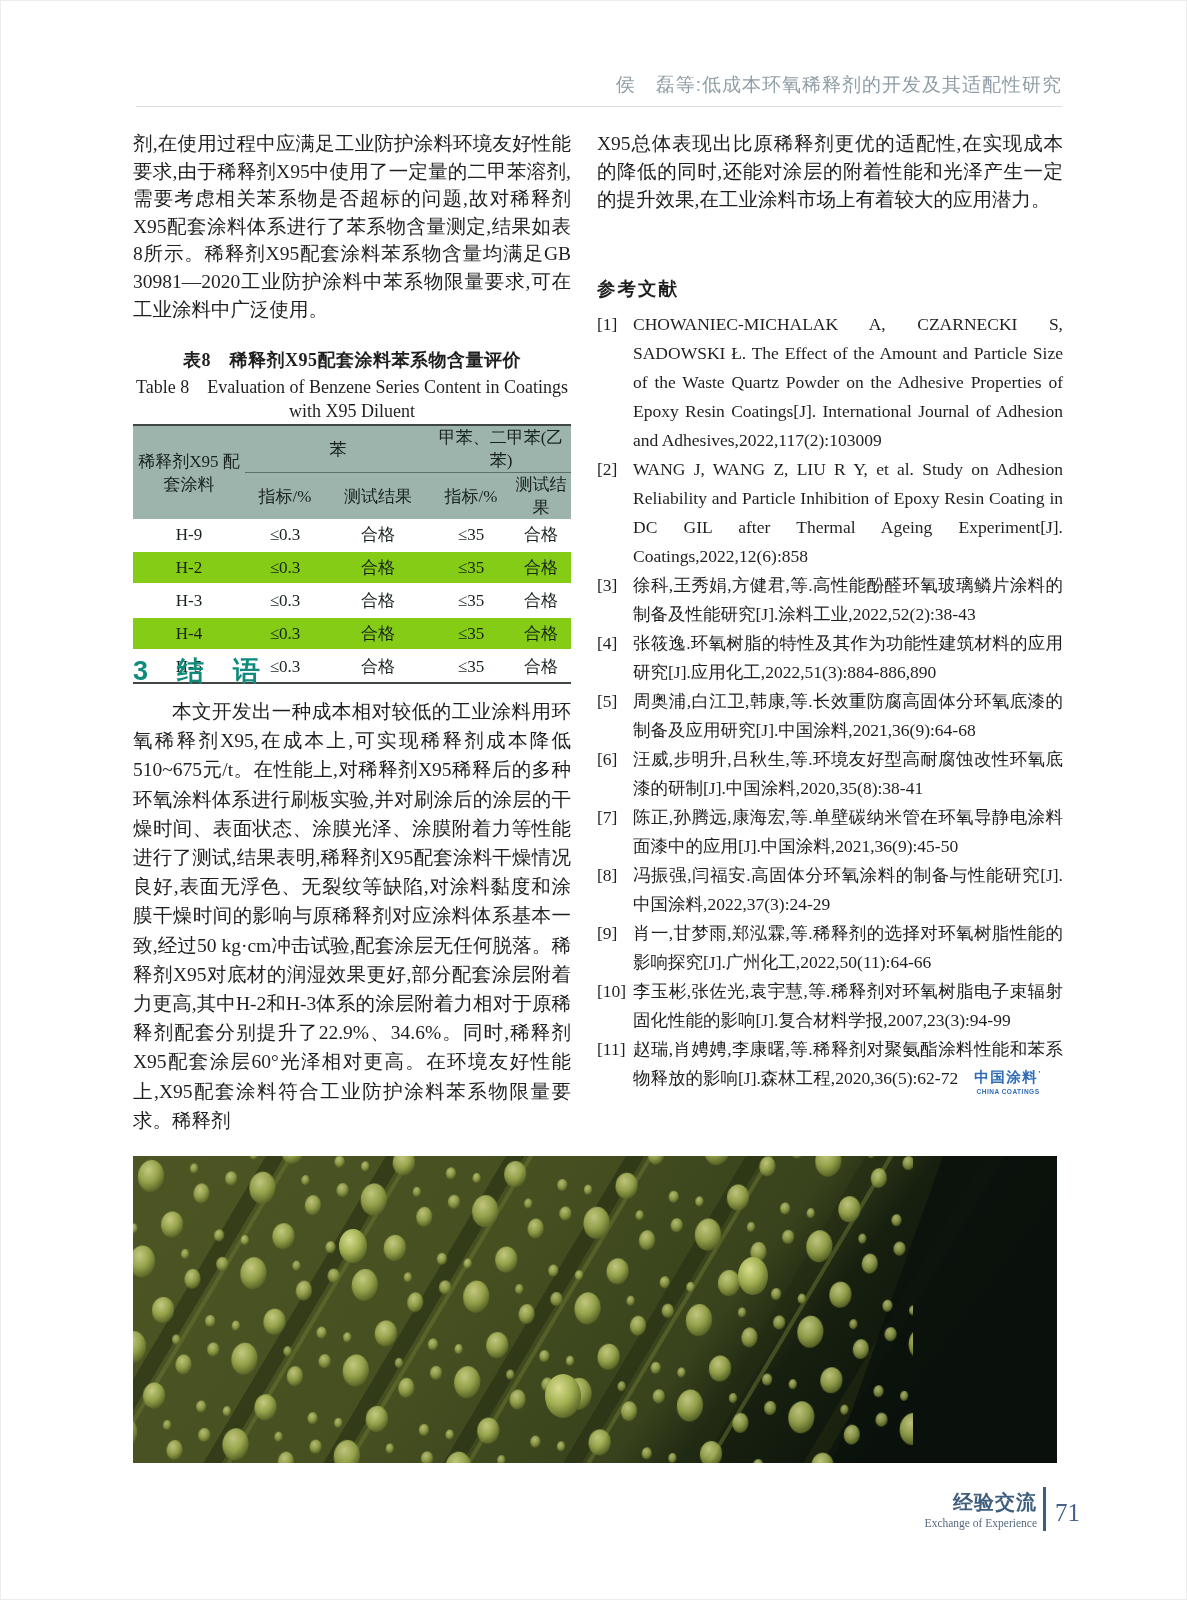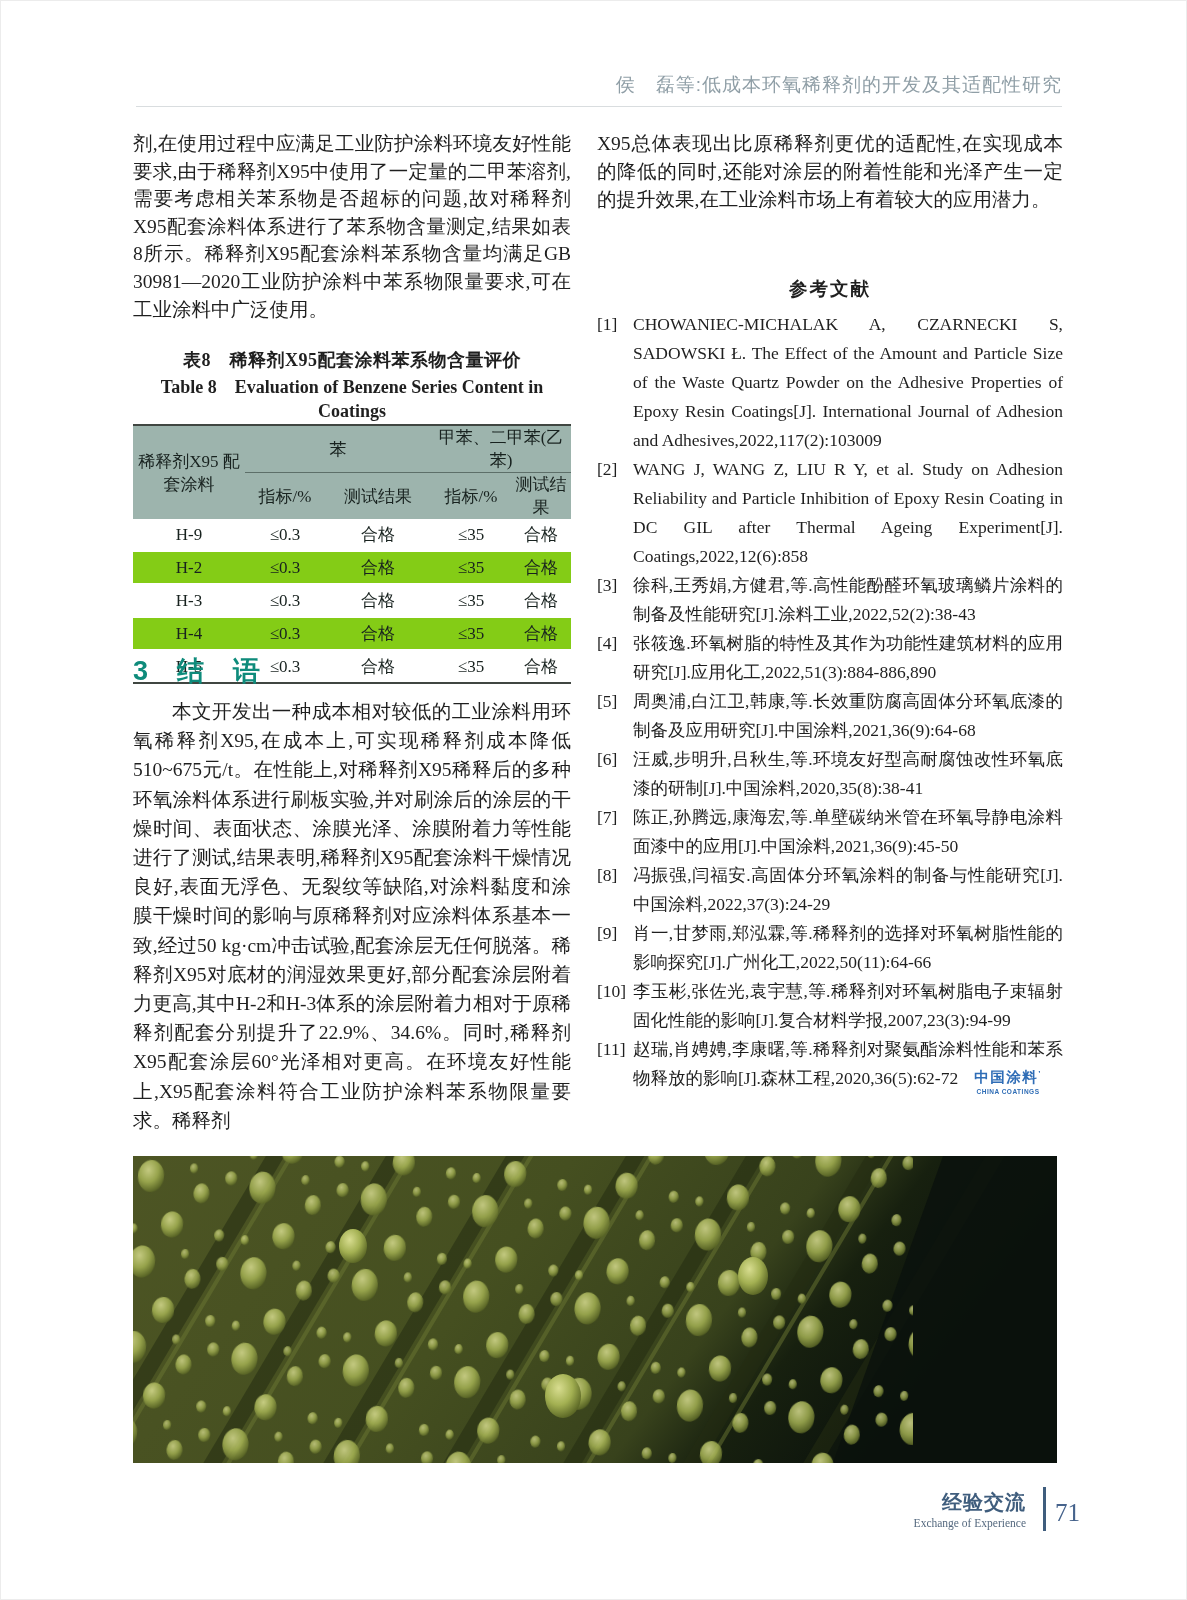--- a/index.html
+++ b/index.html
@@ -19,21 +19,21 @@
   
   .para{
     width:438px;text-align:justify;font-size:19.5px;line-height:27.6px;
     text-justify:inter-ideograph;
   }
   #para1{top:130px;left:133px;}
   #para2{top:130px;left:597px;width:466px;line-height:28px;}
   
   .tbl-cap{top:348px;left:133px;width:438px;text-align:center;}
   .cap-zh{font-weight:bold;font-size:18px;margin-bottom:3px;letter-spacing:.5px;}
-  .cap-en{font-weight:bold;font-size:18px;line-height:24px;}
+  .cap-en{font-weight:normal;font-size:18px;line-height:24px;}
   
   .x-table{
     top:424px;left:133px;width:438px;border-collapse:collapse;
     font-size:17px;text-align:center;color:#18221f;
     border-top:2px solid #404641;border-bottom:2px solid #404641;
   }
   .x-table th{font-weight:normal;background:#9db4ad;padding:0;}
   .x-table .hrow1 th{height:31px;}
   .x-table .hrow2 th{height:30px;}
   .x-table th.grp{border-bottom:1px solid #5d6f69;}
@@ -43,37 +43,37 @@
   .x-table tr:last-child td{border-bottom:none;}
   .c-idx{width:80px;} .c-res{width:106px;} .c-idx2{width:80px;} .c-res2{width:60px;}
   
   .sec-head{
     top:653px;left:133px;
     font-family:"Liberation Sans","DejaVu Sans",sans-serif;
     font-size:27px;font-weight:bold;color:#0e8b7b;letter-spacing:1px;
   }
   #conclusion{top:697px;left:133px;line-height:29.2px;text-indent:2em;}
   
-  .refs-head{top:276px;left:597px;width:466px;text-align:center;font-weight:bold;font-size:18.5px;letter-spacing:2px;}
+  .refs-head{top:276px;left:597px;width:466px;text-align:left;font-weight:bold;font-size:18.5px;letter-spacing:2px;}
   .refs{top:310px;left:597px;width:466px;font-size:17.5px;line-height:29px;}
   .ref-item{display:flex;align-items:flex-start;}
   .ref-label{flex:0 0 36px;}
   .ref-text{flex:1;text-align:justify;}
   
   .logo{top:1068px;left:968px;width:80px;text-align:center;color:#2f6db6;
     font-family:"Liberation Sans","DejaVu Sans",sans-serif;}
   .logo-zh{font-size:14.5px;font-weight:bold;letter-spacing:1.5px;white-space:nowrap;}
   .logo-mark{font-size:8px;vertical-align:super;}
   .logo-en{font-size:6.5px;font-weight:bold;letter-spacing:.5px;margin-top:1px;}
   
   .photo{top:1156px;left:133px;width:924px;height:307px;}
   .photo svg{display:block;width:924px;height:307px;}
   
   .footer{top:1487px;left:760px;width:320px;display:flex;align-items:center;justify-content:flex-end;}
-  .footer-label{text-align:right;color:#3f5d7d;margin-right:17px;}
+  .footer-label{text-align:right;color:#3f5d7d;margin-right:6px;}
   .footer-zh{font-family:"Liberation Sans","DejaVu Sans",sans-serif;font-size:20px;font-weight:bold;letter-spacing:1px;}
   .footer-en{font-size:11.5px;margin-top:1px;color:#54687e;padding-left:35px;}
   .footer-bar{width:3px;height:44px;background:#3f5d7d;margin-right:9px;}
   .footer-num{font-size:25px;color:#46638c;padding-top:8px;}
 </style>
 </head>
 <body>
 
 <div class="abs running-head">侯　磊等:低成本环氧稀释剂的开发及其适配性研究</div>
 <div class="abs header-rule"></div>

